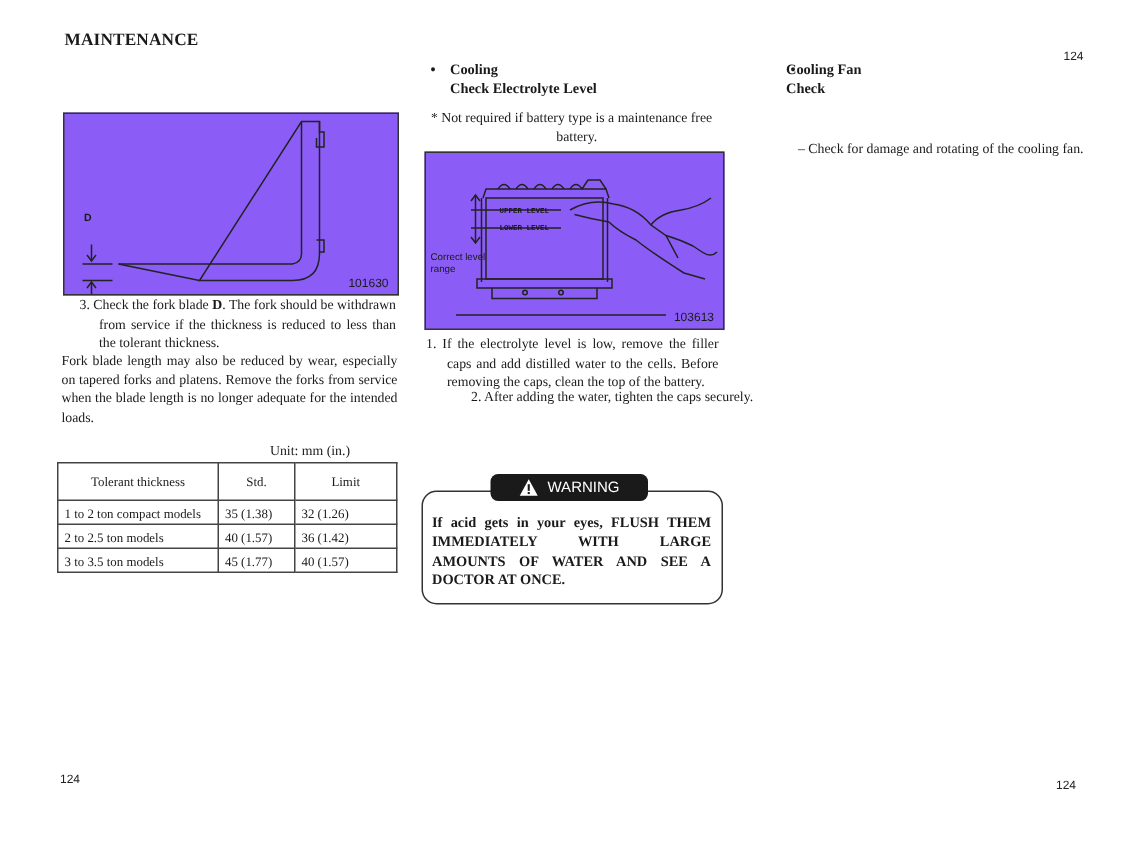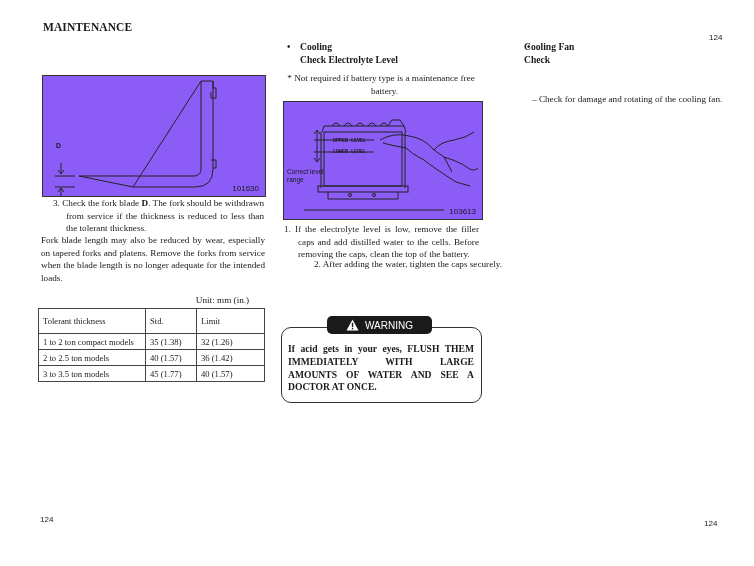--- a/index.html
+++ b/index.html
@@ -7,21 +7,21 @@
          font-family:"Liberation Serif", serif; color:#1a1a1a; }
   .abs { position:absolute; }
   .section-title { left:43px; top:21px; font-weight:bold; font-size:11.5px; letter-spacing:0.1px; }
   .pnum { font-family:"Liberation Sans", sans-serif; font-size:8px; color:#222; }
   .fig { border:1px solid #333; background:#8b5cf6; }
   .fig-id { font-family:"Liberation Sans", sans-serif; font-size:8px; position:absolute; }
   .body { font-size:9.2px; line-height:12.6px; text-align:justify; }
   .hang { padding-left:12px; text-indent:-12px; }
   table.tol { border-collapse:collapse; font-size:8.6px; }
   table.tol td { border:1px solid #444; padding:0 4px; height:15px; }
-  table.tol tr.hdr td { height:24px; text-align:left; }
+  table.tol tr.hdr td { height:24px; text-align:center; }
   table.tol td.num { text-align:left; }
   .bullet-head { font-weight:bold; font-size:9.6px; line-height:12.5px; }
   .warn { border:1.2px solid #333; border-radius:10px; }
   .warn-tab { background:#1a1a1a; color:#fff; border-radius:5px; font-family:"Liberation Sans", sans-serif;
               font-size:10px; display:flex; align-items:center; justify-content:center; gap:6px; }
   .warn-body { font-weight:bold; font-size:9.6px; line-height:12.8px; text-align:justify; }
 </style>
 </head>
 <body>
 
@@ -51,21 +51,21 @@
   <div class="fig-id" style="right:6px; bottom:3px;">101630</div>
 </div>
 
 <div class="abs body hang" style="left:42px; top:197px; width:222px; padding-left:24px; text-indent:-13px; box-sizing:border-box;">
   <span>3.</span>
   <span>Check the fork blade </span><b>D</b><span>. The fork should be withdrawn from service if the thickness is reduced to less than the tolerant thickness.</span>
 </div>
 
 <div class="abs body" style="left:41px; top:234px; width:224px;">Fork blade length may also be reduced by wear, especially on tapered forks and platens. Remove the forks from service when the blade length is no longer adequate for the intended loads.</div>
 
-<div class="abs body" style="left:180px; top:294px; width:85px; text-align:center;">Unit: mm (in.)</div>
+<div class="abs body" style="left:180px; top:294px; width:85px; text-align:left;">Unit: mm (in.)</div>
 
 <table class="abs tol" style="left:38px; top:308px; width:227px;">
   <tbody>
       <tr class="hdr">
     <td style="width:98px;">Tolerant thickness</td>
     <td style="width:42px;">Std.</td>
     <td>Limit</td>
   </tr>
   <tr>
     <td>1 to 2 ton compact models</td>

